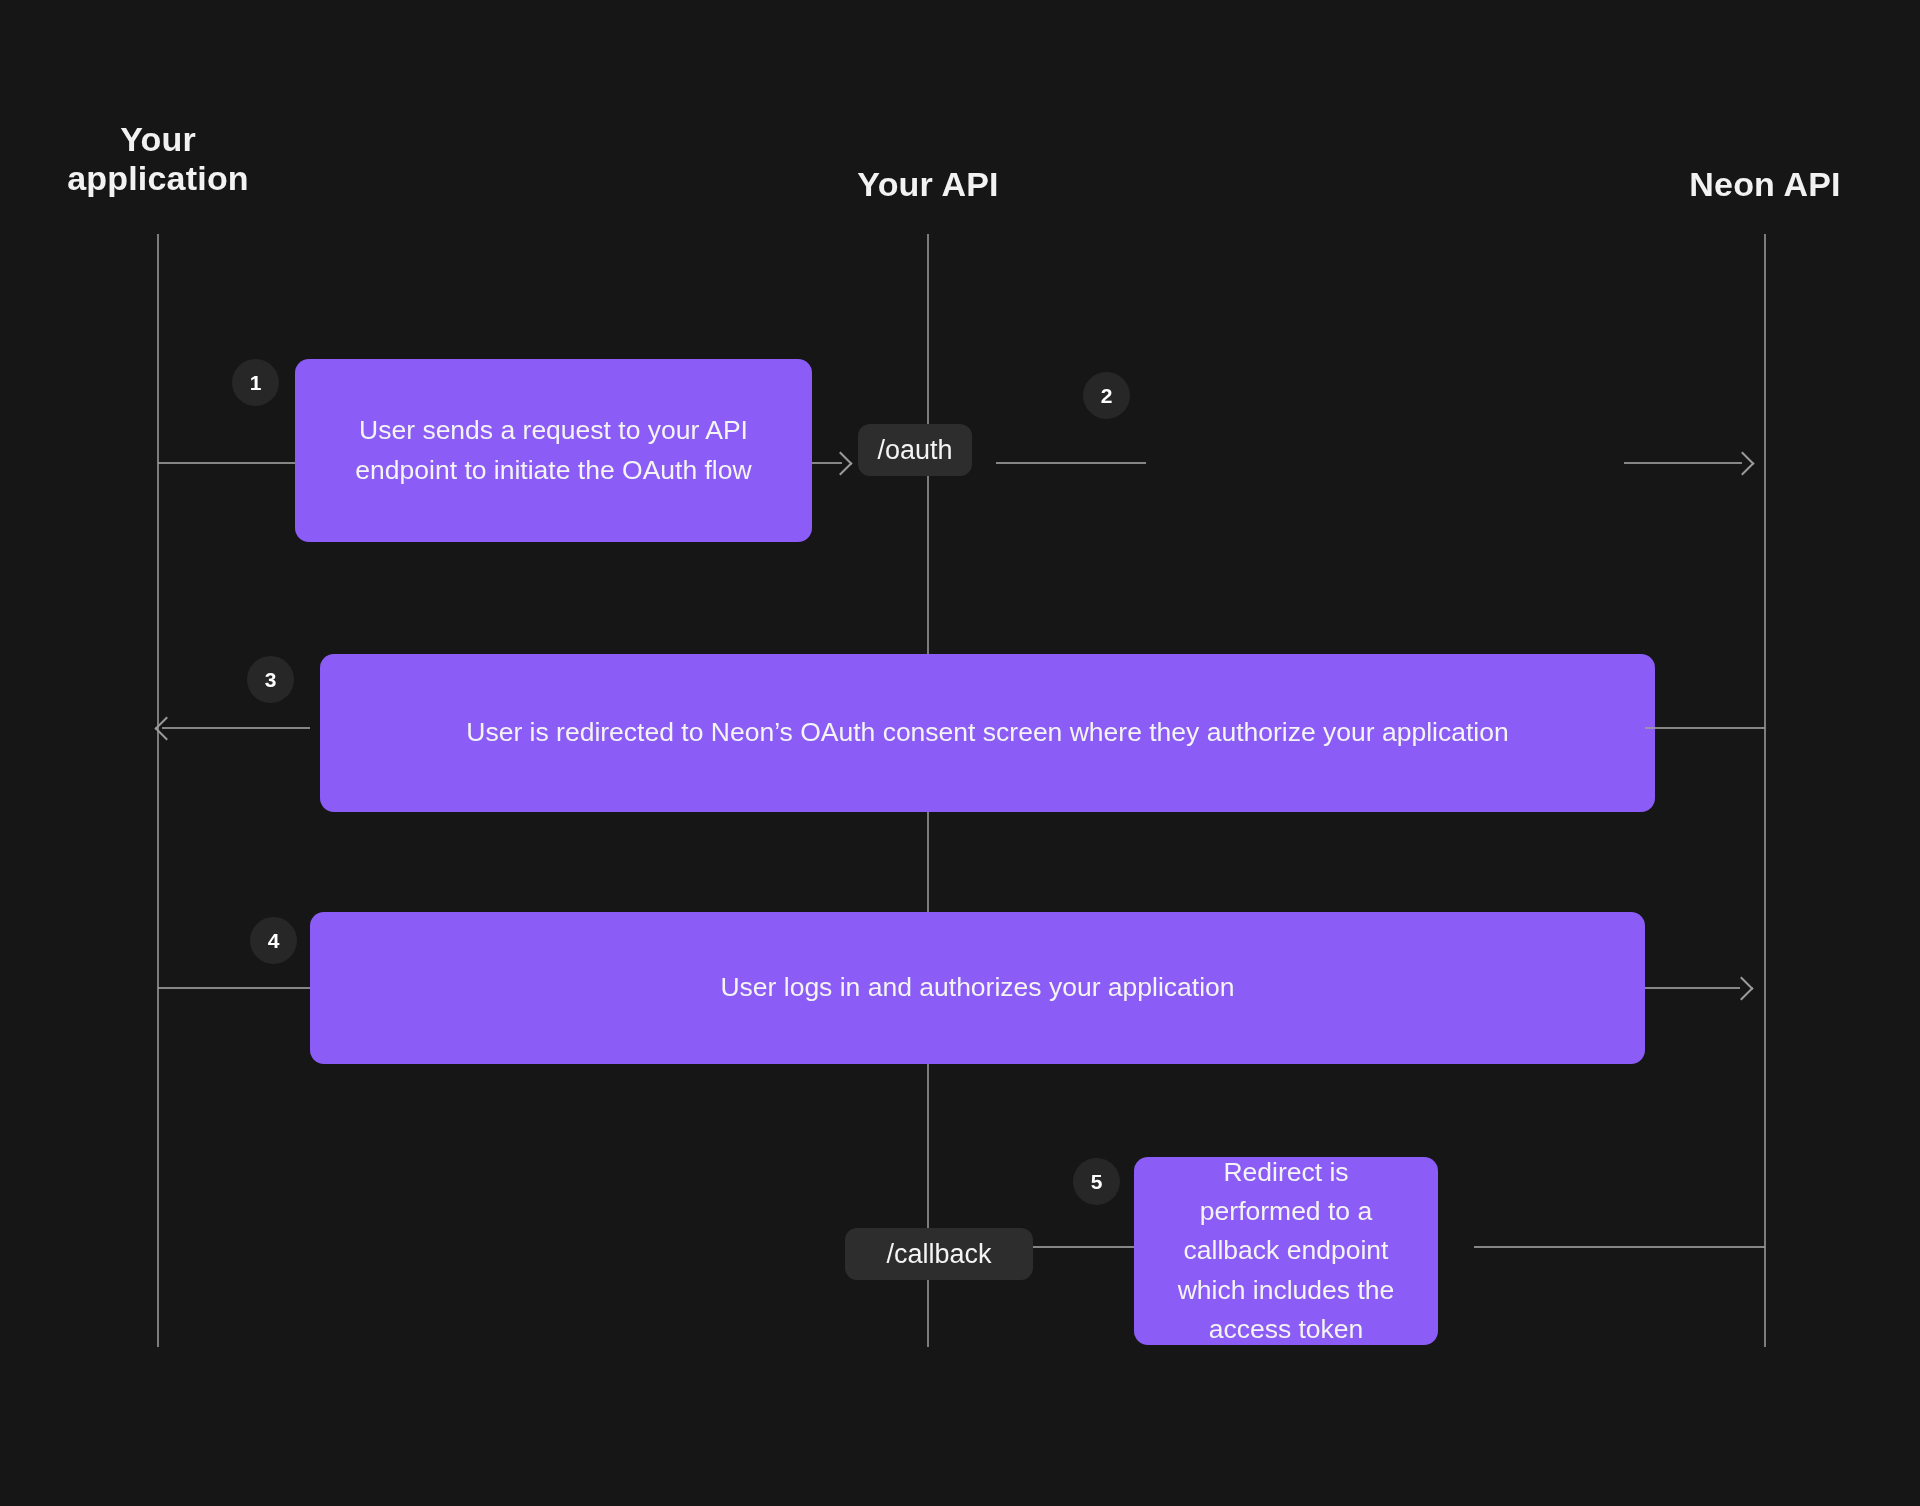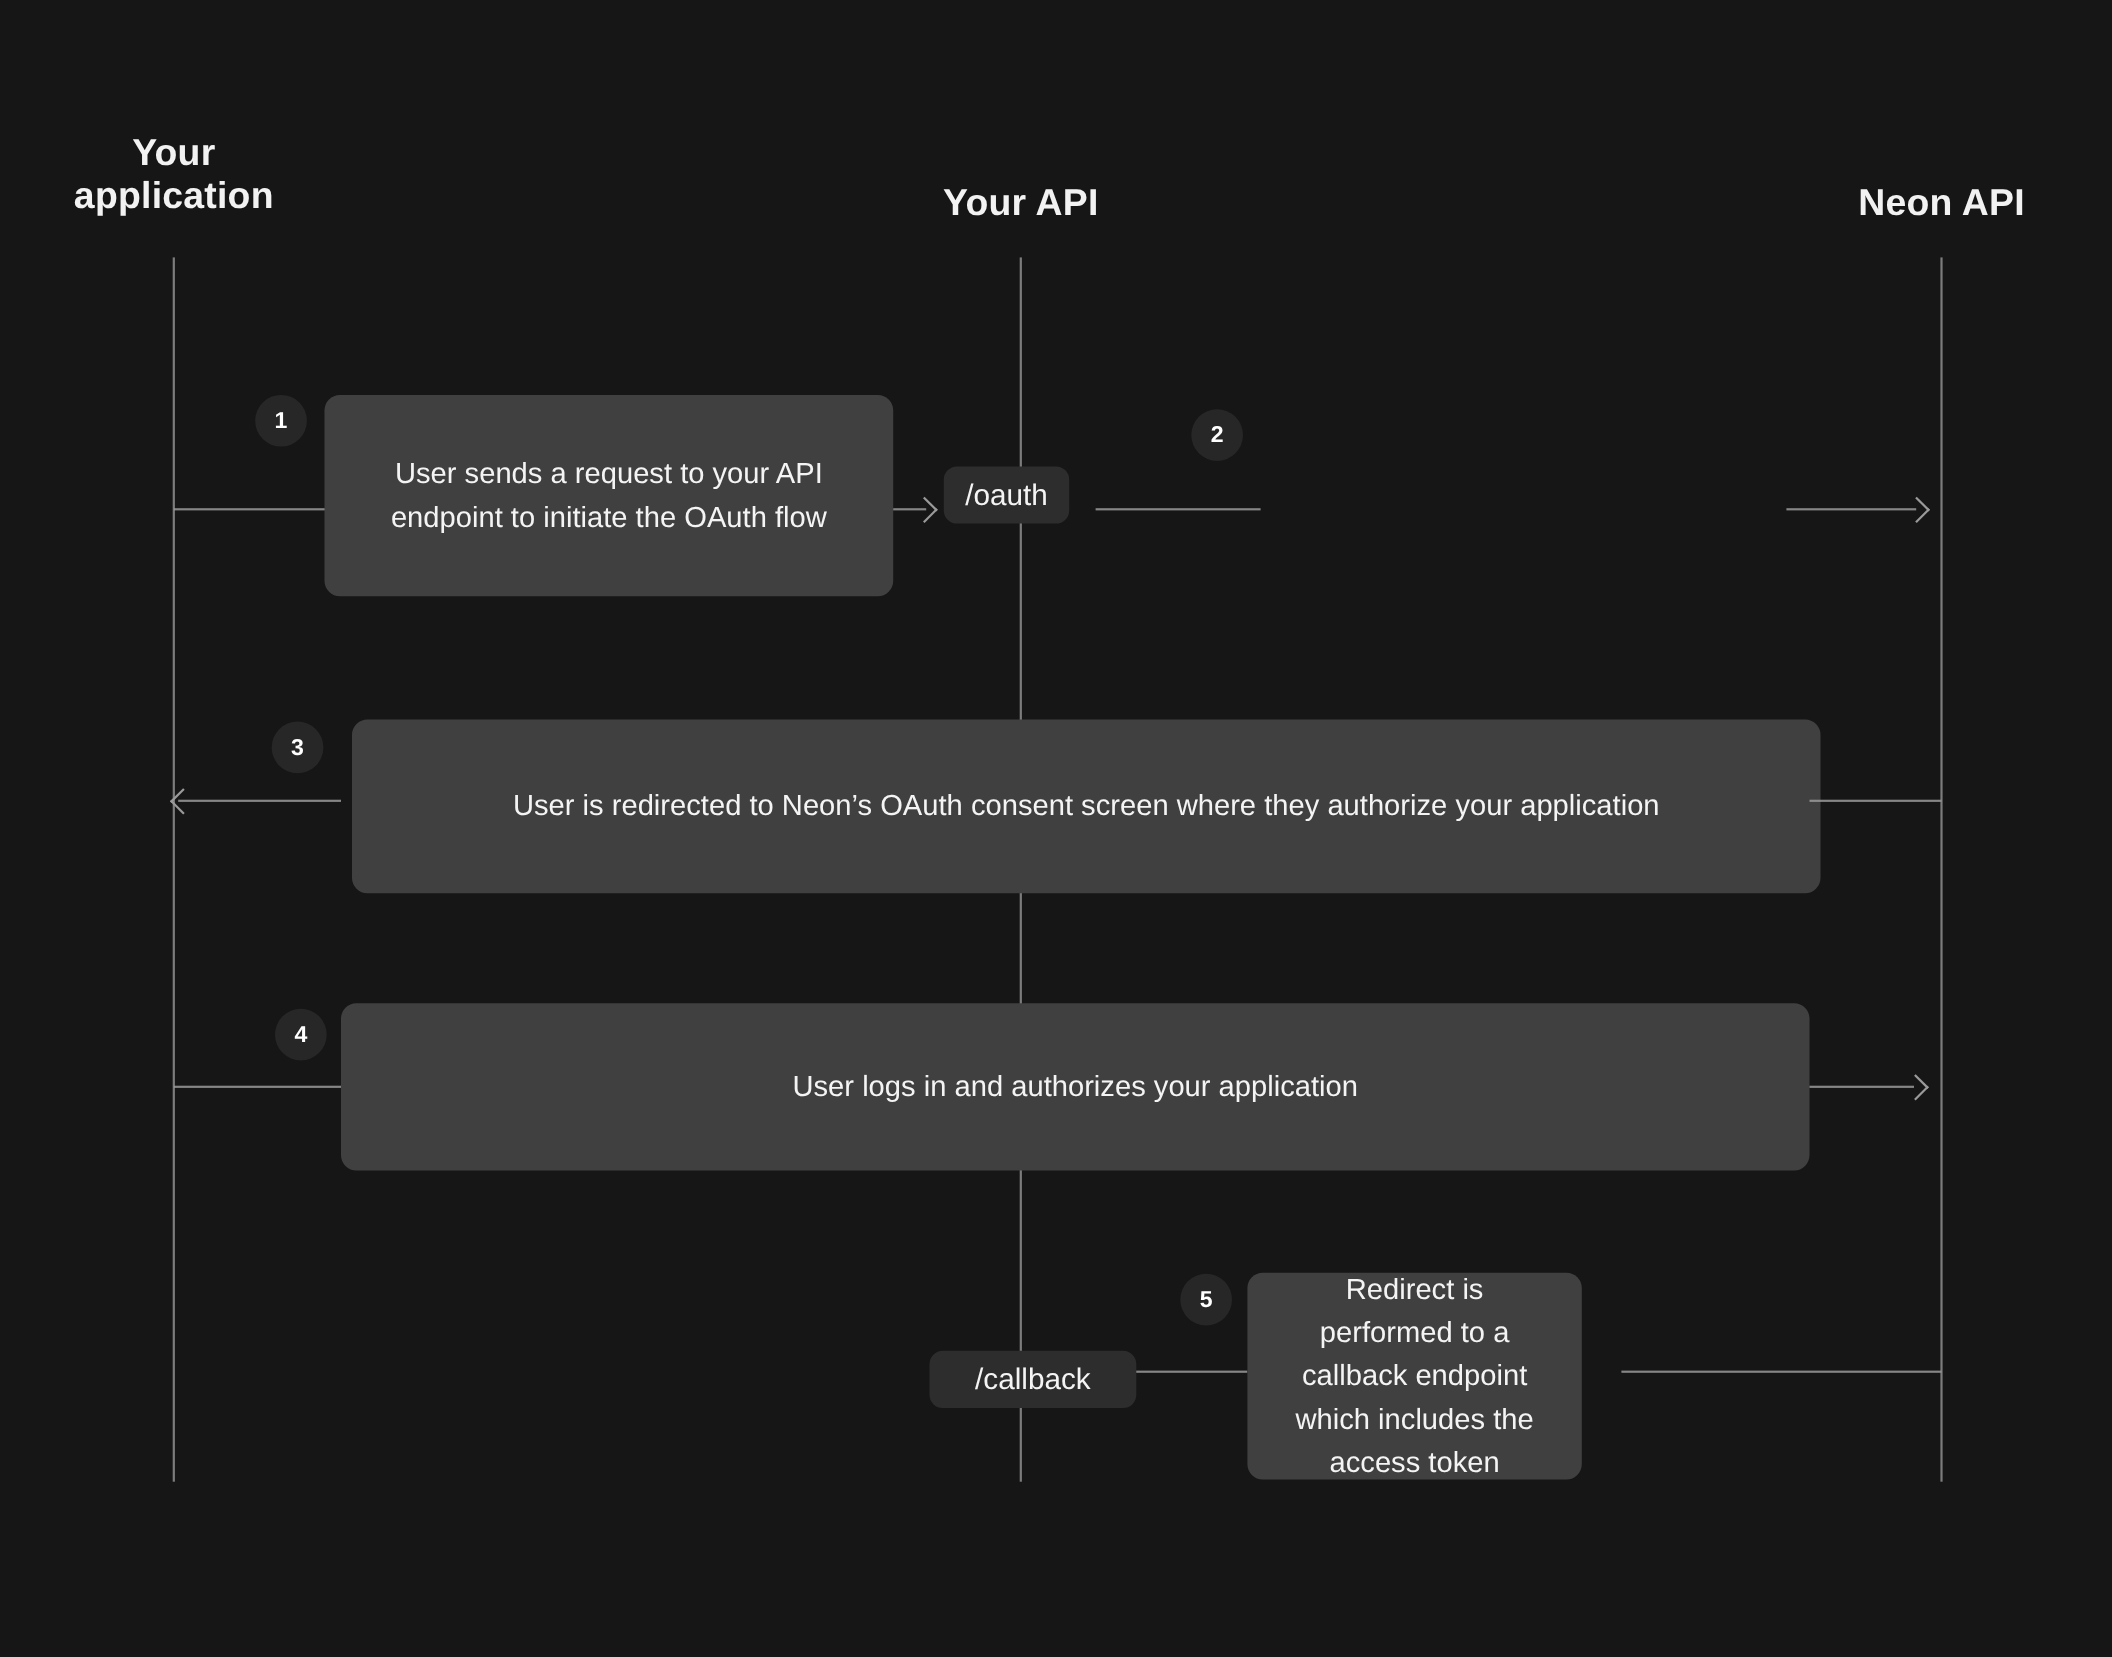--- a/index.html
+++ b/index.html
@@ -33,21 +33,21 @@
     line-height: 1.16;
     text-align: center;
     transform: translateX(-50%);
     white-space: pre-line;
     letter-spacing: .2px;
   }
 
   
   .msgbox {
     position: absolute;
-    background: #404040;
+    background: #8b5cf6;
     border-radius: 14px;
     color: #f4f4f4;
     display: flex;
     align-items: center;
     justify-content: center;
     text-align: center;
     font-size: 26.5px;
     line-height: 1.48;
     padding: 0 26px;
     box-sizing: border-box;

